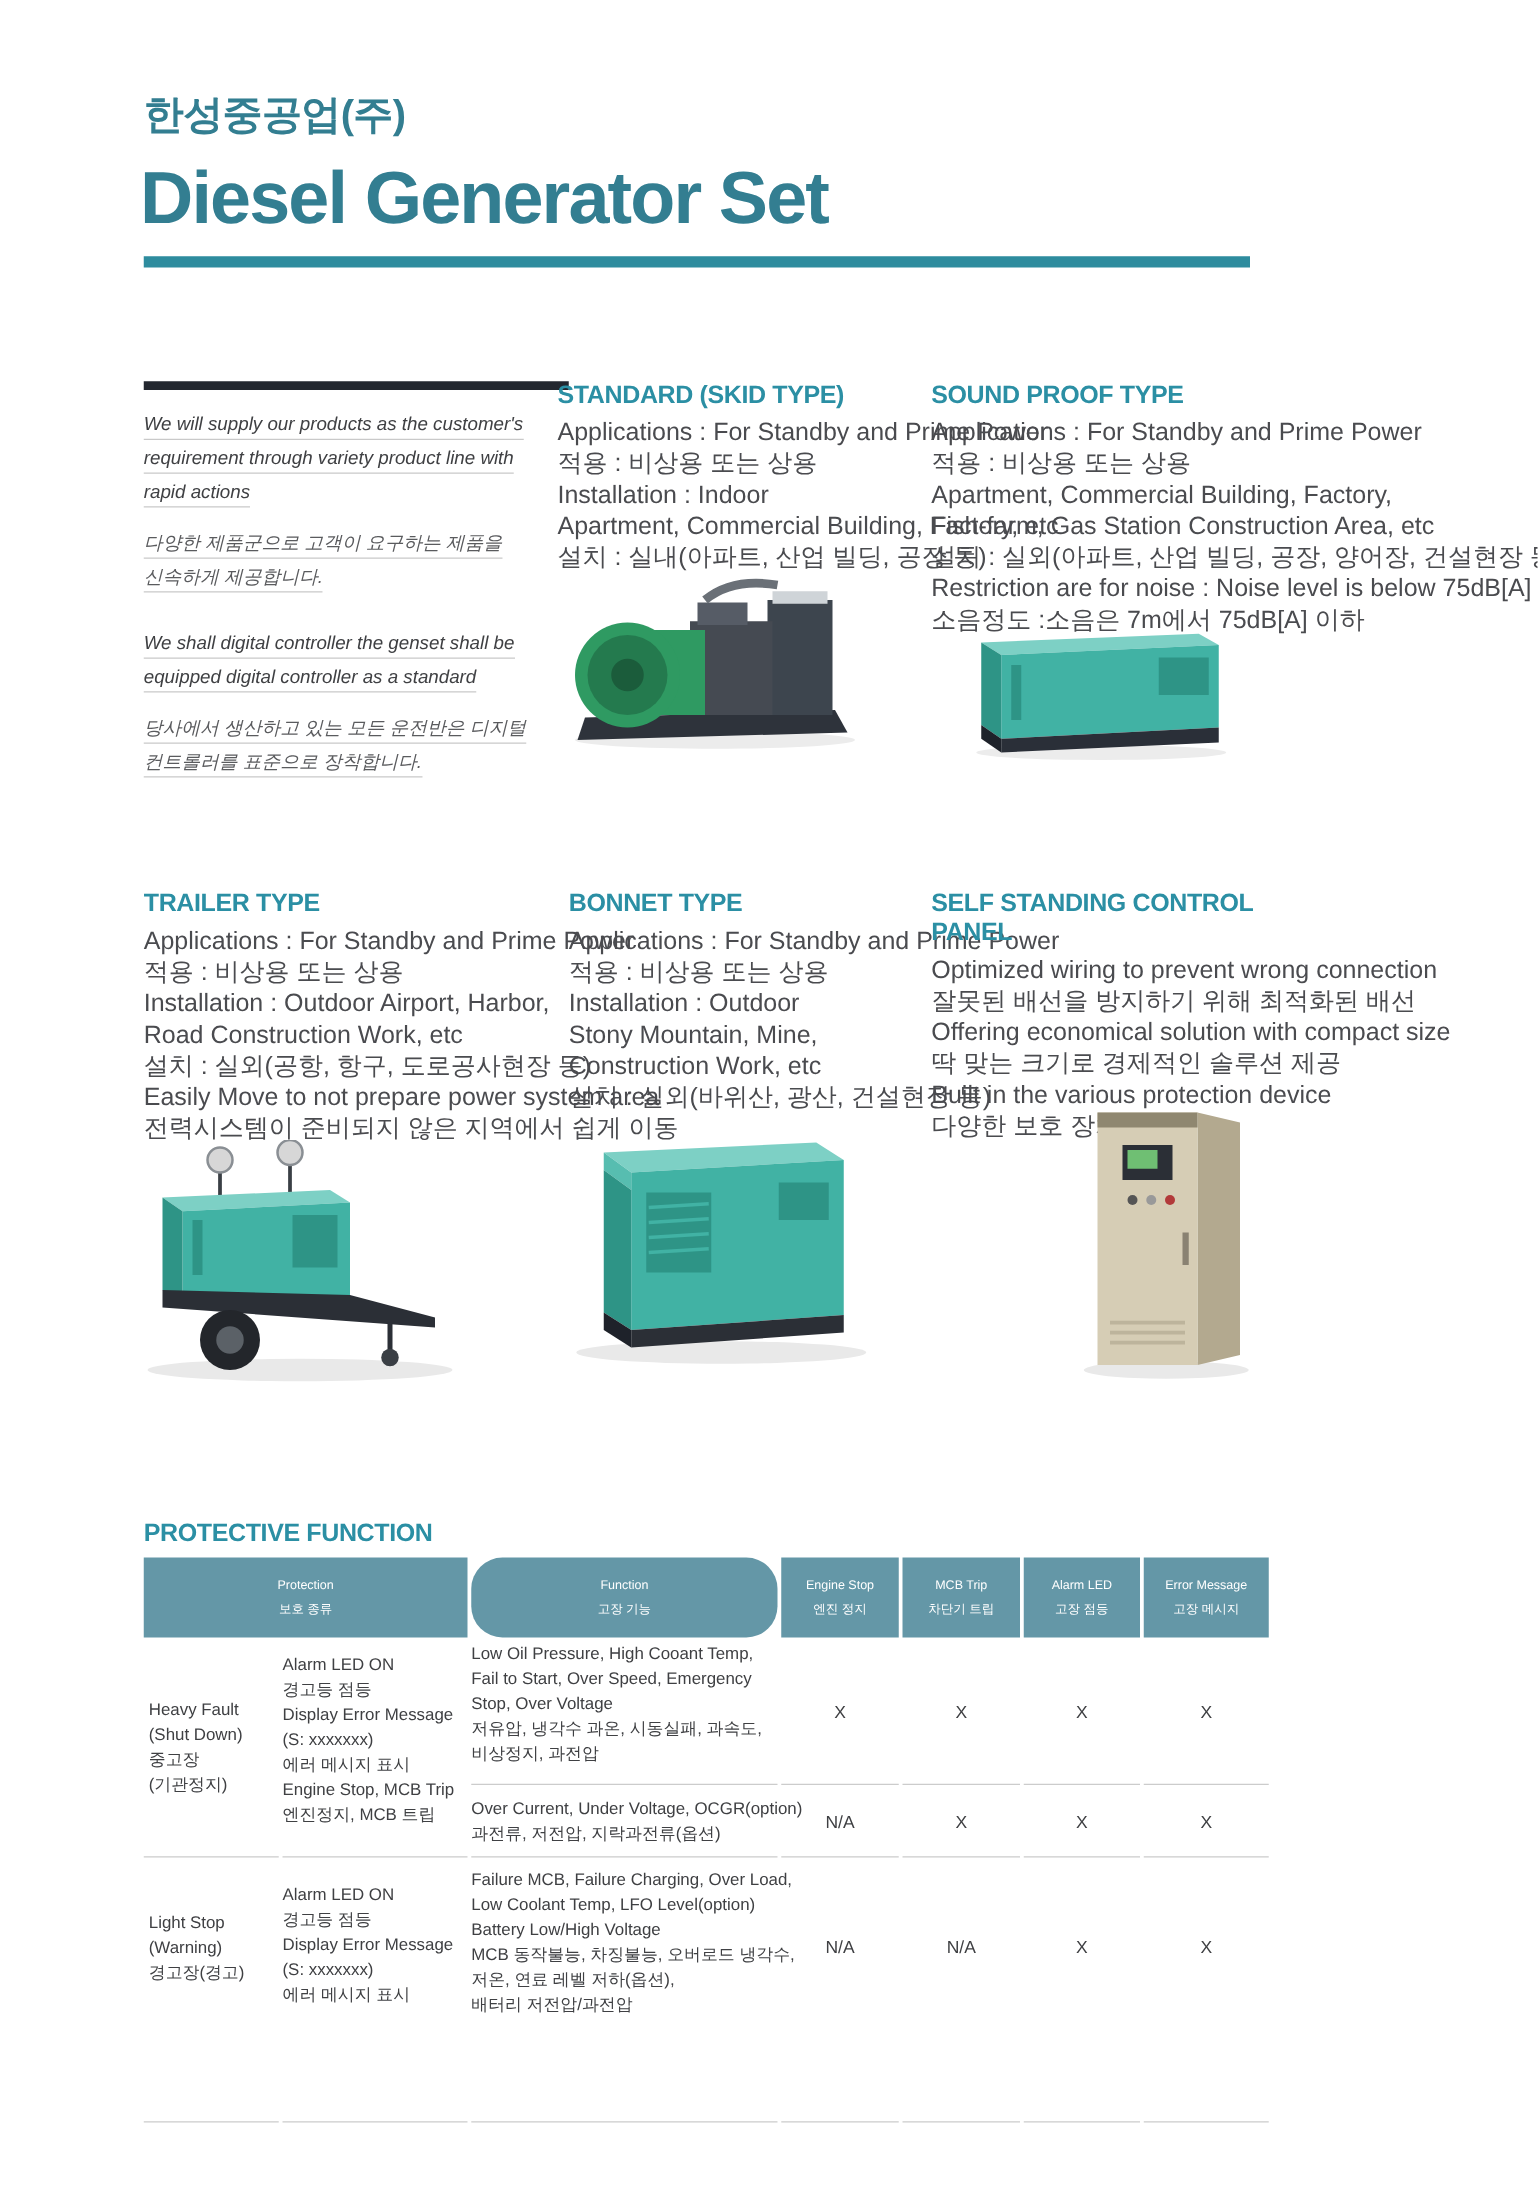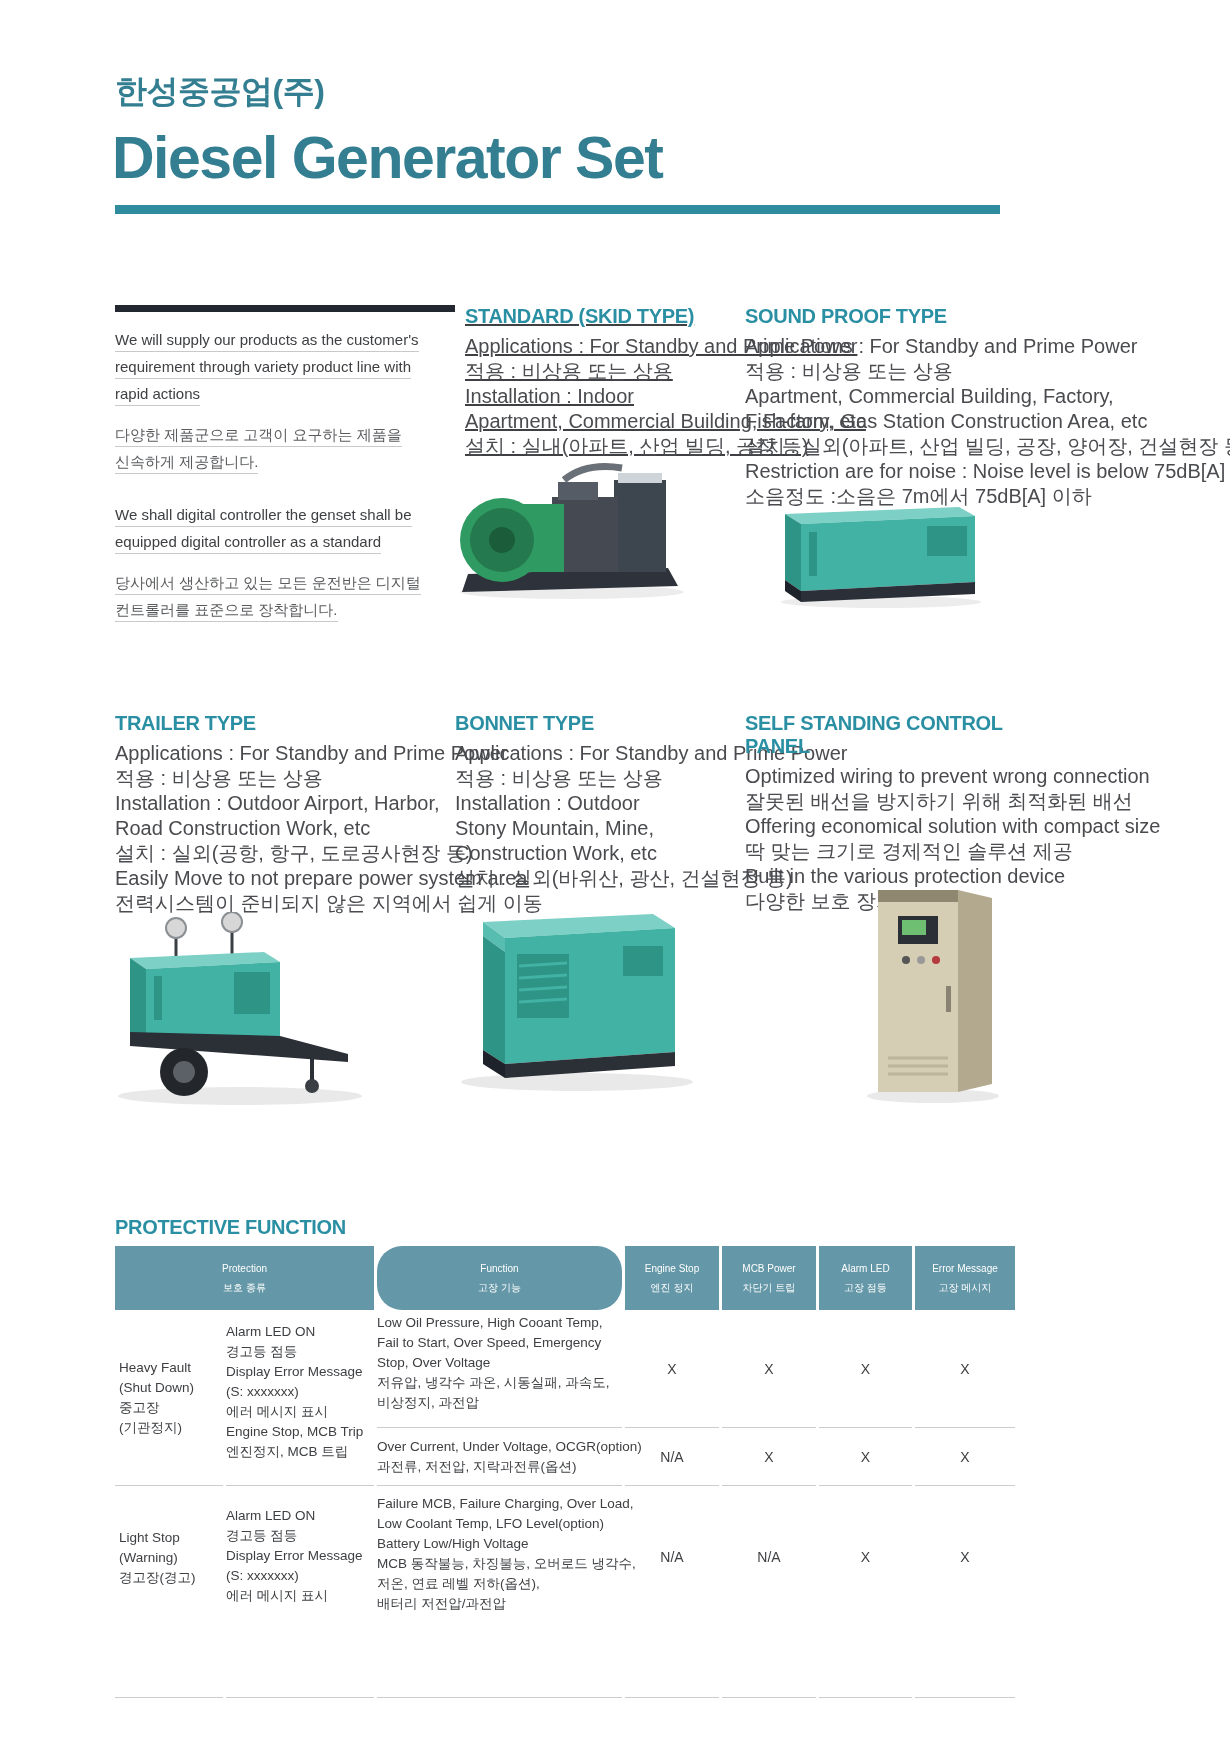--- a/index.html
+++ b/index.html
@@ -8,28 +8,28 @@
     font-family:"Liberation Sans","DejaVu Sans",sans-serif;
     color:#3f4043;overflow:hidden;
   }
   
   .company{position:absolute;left:115px;top:70px;font-size:32px;font-weight:700;color:#337e91;letter-spacing:-0.5px;}
   .title{position:absolute;left:112px;top:124px;margin:0;font-size:59px;font-weight:700;color:#337e91;letter-spacing:-1.5px;}
   .title-rule{position:absolute;left:115px;top:205px;width:885px;height:9px;background:#2e8c9e;}
   
   .intro{position:absolute;left:115px;top:305px;width:345px;}
   .intro-bar{width:340px;height:7px;background:#23272f;}
-  .intro-p{margin:14px 0 0 0;font-size:15px;line-height:27px;white-space:pre;}
+  .intro-p{margin:14px 0 0 0;font-size:15px;line-height:27px;white-space:pre;font-style:italic;}
   .intro-p.gap{margin-top:26px;}
   .intro-p .lined{border-bottom:1px solid #c9c9c9;padding-bottom:3px;}
   .intro-p.en{color:#3f4043;}
   .intro-p.ko{color:#5a5b5e;}
   
   .sec{position:absolute;width:300px;}
-  #sec-standard{left:465px;top:305px;text-decoration:underline;}
+  #sec-standard{left:446px;top:305px;}
   #sec-soundproof{left:745px;top:305px;}
   #sec-trailer{left:115px;top:712px;}
   #sec-bonnet{left:455px;top:712px;}
   #sec-panel{left:745px;top:712px;}
   .sec-title{margin:0 0 6px 0;font-size:20px;font-weight:700;color:#2b8fa4;letter-spacing:-0.3px;}
   .sec-lines{margin:0;font-size:20px;line-height:25px;color:#4a4b4f;white-space:pre;}
   
   .img{position:absolute;}
   #img-standard{left:452px;top:452px;}
   #img-soundproof{left:775px;top:498px;}
@@ -237,21 +237,21 @@
 
 <h2 class="ptitle">PROTECTIVE FUNCTION</h2>
 
 <div class="ptable">
   <div class="th th-protection">Protection
 보호 종류</div>
   <div class="th th-function">Function
 고장 기능</div>
   <div class="th th-engine">Engine Stop
 엔진 정지</div>
-  <div class="th th-mcb">MCB Power
+  <div class="th th-mcb">MCB Trip
 차단기 트립</div>
   <div class="th th-alarm">Alarm LED
 고장 점등</div>
   <div class="th th-error">Error Message
 고장 메시지</div>
 
   <div class="td td-fault-heavy">Heavy Fault
 (Shut Down)
 중고장
 (기관정지)</div>

